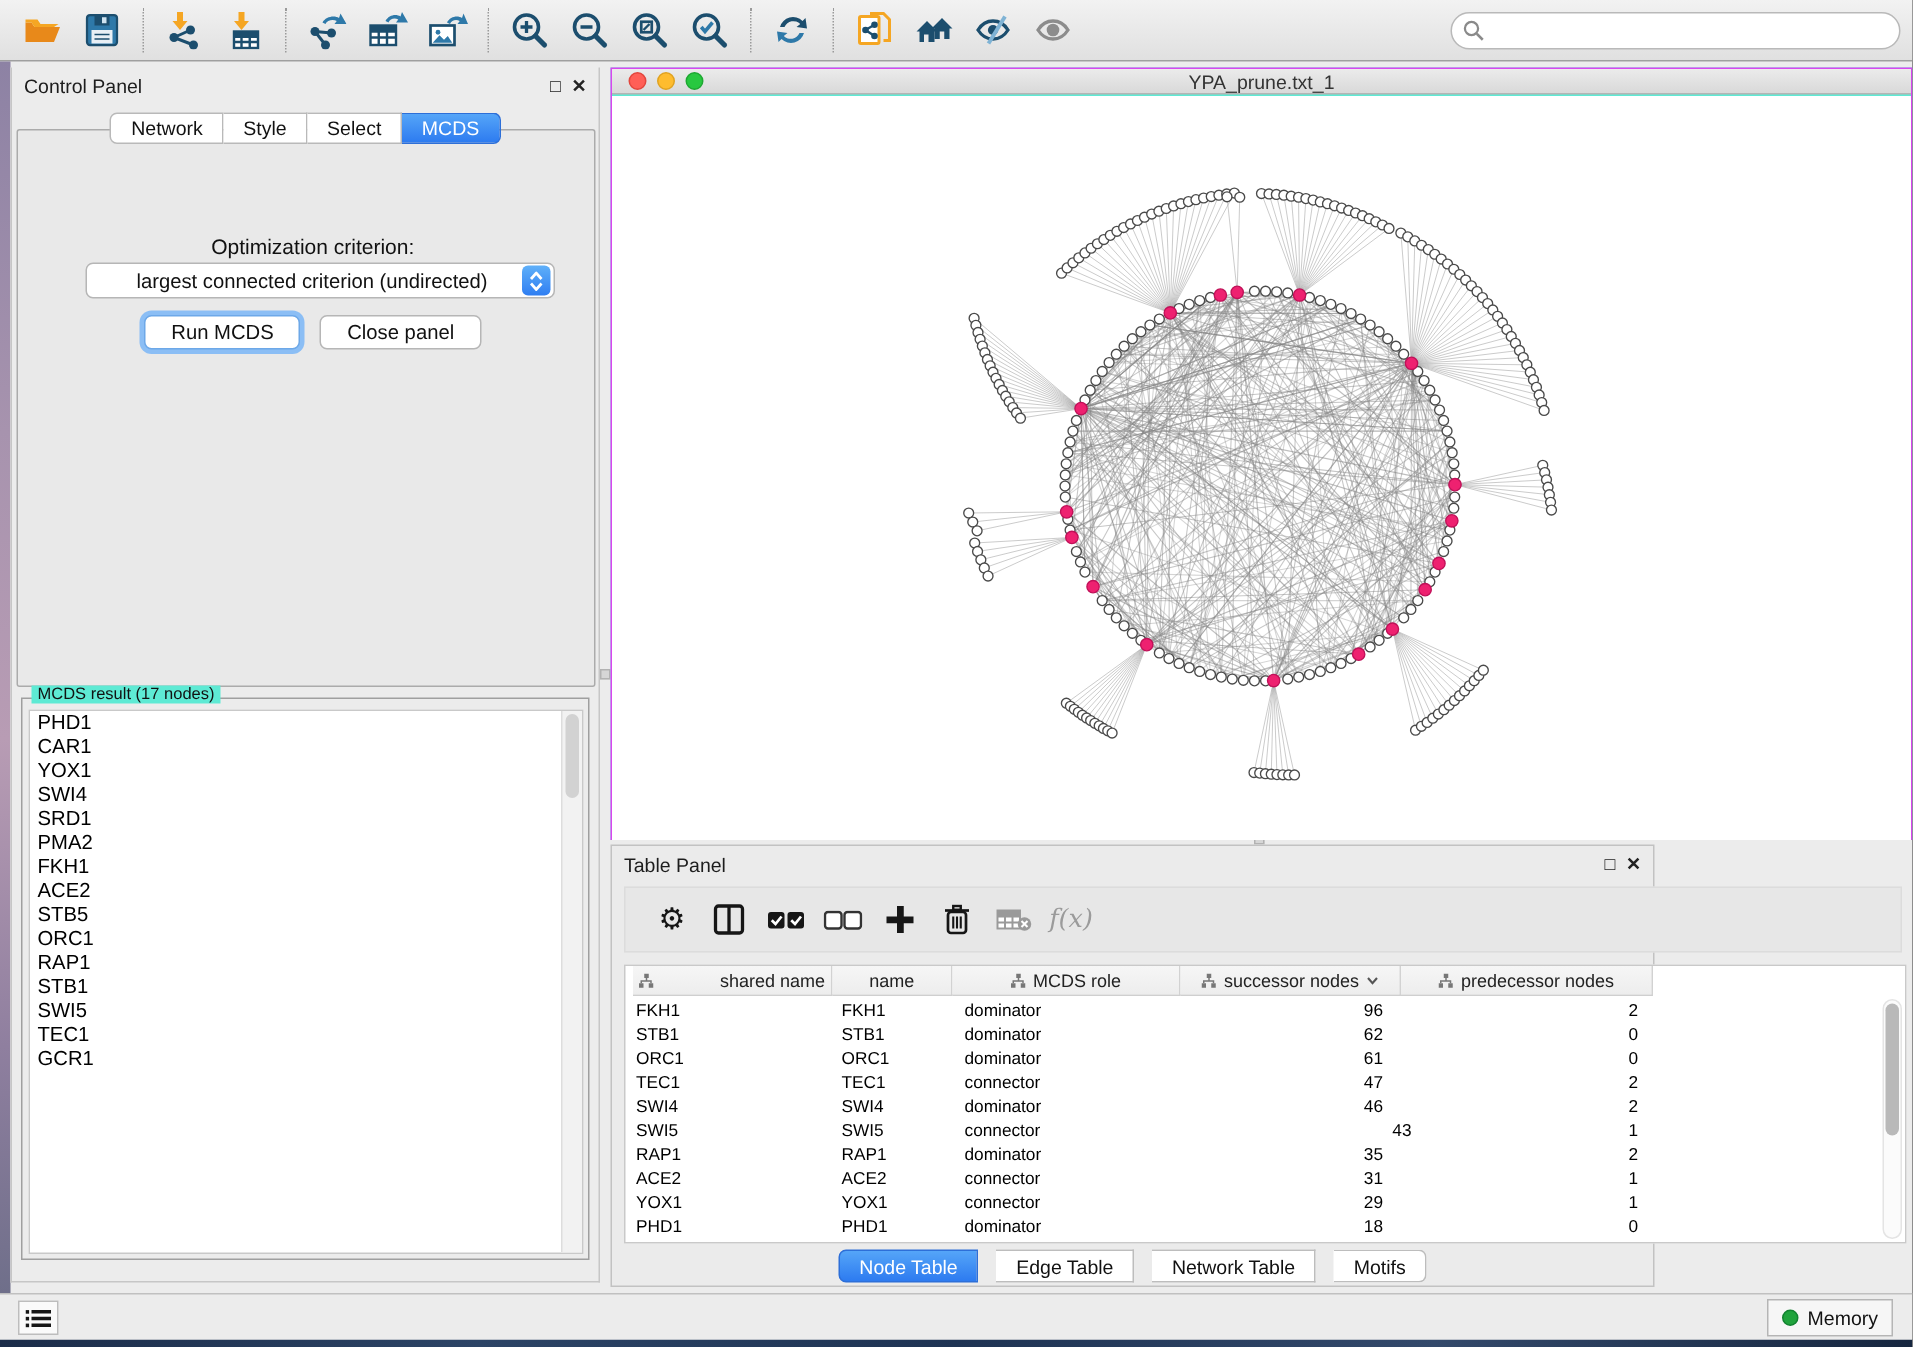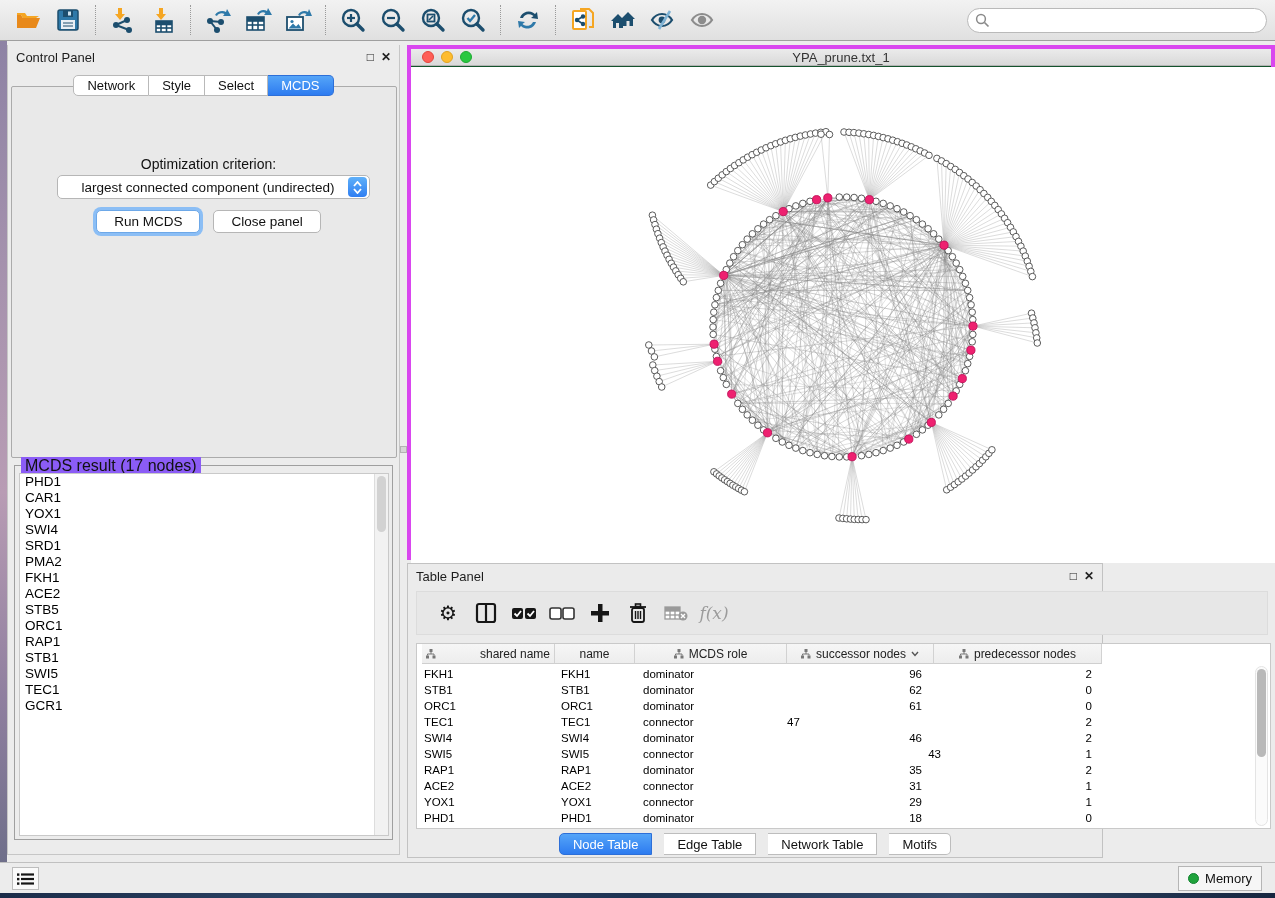--- a/index.html
+++ b/index.html
@@ -48,36 +48,36 @@
     background:linear-gradient(180deg,#5fb0f9,#2f7ef2); display:flex; flex-direction:column;
     align-items:center; justify-content:center; gap:1px; }
   .stepper svg { display:block; }
   .cp-buttons { position:absolute; left:0; top:123px; width:393px; display:flex; justify-content:center; gap:13px; }
   .mac-btn { height:23px; padding:0 17px; background:#fff; border:1px solid #b6b6b6; border-radius:5px;
     font-size:13.5px; color:#111; font-family:"Liberation Sans",sans-serif; cursor:pointer; }
   .mac-btn.focused { box-shadow:0 0 0 3px #8bbef5; border-color:#6da8e8; }
 
   .mcds-fieldset { position:absolute; left:6px; top:420px; width:379px; height:375px;
     border:1px solid #9f9f9f; }
-  .mcds-legend { position:absolute; left:6px; top:-9px; background:#8b5cf6; padding:0 4px;
-    font-size:16px; color:#111; }
+  .mcds-legend { position:absolute; left:6px; top:-9px; background:#5eead4; padding:0 4px;
+    font-size:11px; color:#111; }
   .mcds-list { position:absolute; left:4px; top:7px; width:370px; height:363px; background:#fff;
     border:1px solid #c9c9c9; overflow:hidden; }
   .mcds-item { font-size:13.5px; line-height:16px; padding-left:5px; color:#000; }
   .mcds-scroll { position:absolute; right:0; top:0; width:14px; height:100%;
     background:#f2f2f2; border-left:1px solid #ddd; }
   .mcds-scroll .thumb { position:absolute; left:2px; top:2px; width:9px; height:56px;
     background:#d2d2d2; border-radius:5px; }
 
   
   .split-dot { position:absolute; width:7px; height:7px; background:#d6d6d6; border:1px solid #b2b2b2; }
 
   
   .network-panel { position:absolute; left:407px; top:45px; width:868px; height:515px;
-    border:4px solid #d946ef; background:#14532d; }
+    border:1px solid #d946ef; background:#5eead4; }
   .net-titlebar { height:17px; background:linear-gradient(180deg,#ebebeb,#d9d9d9);
     border-bottom:1px solid #b4b4b4; display:flex; align-items:center; position:relative; }
   .traffic { display:flex; gap:7px; margin-left:11px; }
   .light { width:12px; height:12px; border-radius:50%; }
   .net-title { position:absolute; left:0; width:100%; text-align:center; font-size:13px; color:#333; }
   .net-canvas { position:absolute; left:0; top:18px; width:866px; height:496px; background:#fff; }
 
   
   .table-panel { position:absolute; left:407px; top:563px; width:696px; height:295px;
     background:#EBEBEB; border:1px solid #c2c2c2; }
@@ -282,21 +282,21 @@
     </div>
     <div class="cp-tabs" id="cp-tabs">
         <div class="cp-tab">Network</div>
         <div class="cp-tab">Style</div>
         <div class="cp-tab">Select</div>
         <div class="cp-tab active">MCDS</div>
       </div>
     <div class="cp-tabbox">
       <div class="opt-label">Optimization criterion:</div>
       <div class="criterion-select">
-        <span class="val">largest connected component (undirected)</span>
+        <span class="val">largest connected criterion (undirected)</span>
         <span class="stepper">
           <svg width="9" height="6" viewBox="0 0 9 6">
               <path d="M1 5 L4.5 1 L8 5" fill="none" stroke="#fff" stroke-width="1.8"></path>
             </svg>
           <svg width="9" height="6" viewBox="0 0 9 6">
               <path d="M1 1 L4.5 5 L8 1" fill="none" stroke="#fff" stroke-width="1.8"></path>
             </svg>
         </span>
       </div>
       <div class="cp-buttons">
@@ -1268,21 +1268,21 @@
         <div class="tp-cell" style="top: 38px; left: 370px; width: 147px; text-align: right; padding-right: 12px;">62</div>
         <div class="tp-cell" style="top: 38px; left: 517px; width: 168px; text-align: right; padding-right: 10px;">0</div>
         <div class="tp-cell" style="top: 54px; left: 5px; width: 133px; padding-left: 2px;">ORC1</div>
         <div class="tp-cell" style="top: 54px; left: 138px; width: 80px; padding-left: 6px;">ORC1</div>
         <div class="tp-cell" style="top: 54px; left: 218px; width: 152px; padding-left: 8px;">dominator</div>
         <div class="tp-cell" style="top: 54px; left: 370px; width: 147px; text-align: right; padding-right: 12px;">61</div>
         <div class="tp-cell" style="top: 54px; left: 517px; width: 168px; text-align: right; padding-right: 10px;">0</div>
         <div class="tp-cell" style="top: 70px; left: 5px; width: 133px; padding-left: 2px;">TEC1</div>
         <div class="tp-cell" style="top: 70px; left: 138px; width: 80px; padding-left: 6px;">TEC1</div>
         <div class="tp-cell" style="top: 70px; left: 218px; width: 152px; padding-left: 8px;">connector</div>
-        <div class="tp-cell" style="top: 70px; left: 370px; width: 147px; padding-right: 12px;">47</div>
+        <div class="tp-cell" style="top: 70px; left: 370px; width: 147px; text-align: right; padding-right: 12px;">47</div>
         <div class="tp-cell" style="top: 70px; left: 517px; width: 168px; text-align: right; padding-right: 10px;">2</div>
         <div class="tp-cell" style="top: 86px; left: 5px; width: 133px; padding-left: 2px;">SWI4</div>
         <div class="tp-cell" style="top: 86px; left: 138px; width: 80px; padding-left: 6px;">SWI4</div>
         <div class="tp-cell" style="top: 86px; left: 218px; width: 152px; padding-left: 8px;">dominator</div>
         <div class="tp-cell" style="top: 86px; left: 370px; width: 147px; text-align: right; padding-right: 12px;">46</div>
         <div class="tp-cell" style="top: 86px; left: 517px; width: 168px; text-align: right; padding-right: 10px;">2</div>
         <div class="tp-cell" style="top: 102px; left: 5px; width: 133px; padding-left: 2px;">SWI5</div>
         <div class="tp-cell" style="top: 102px; left: 138px; width: 80px; padding-left: 6px;">SWI5</div>
         <div class="tp-cell" style="top: 102px; left: 218px; width: 152px; padding-left: 8px;">connector</div>
         <div class="tp-cell" style="top: 102px; left: 389px; width: 147px; text-align: right; padding-right: 12px;">43</div>

